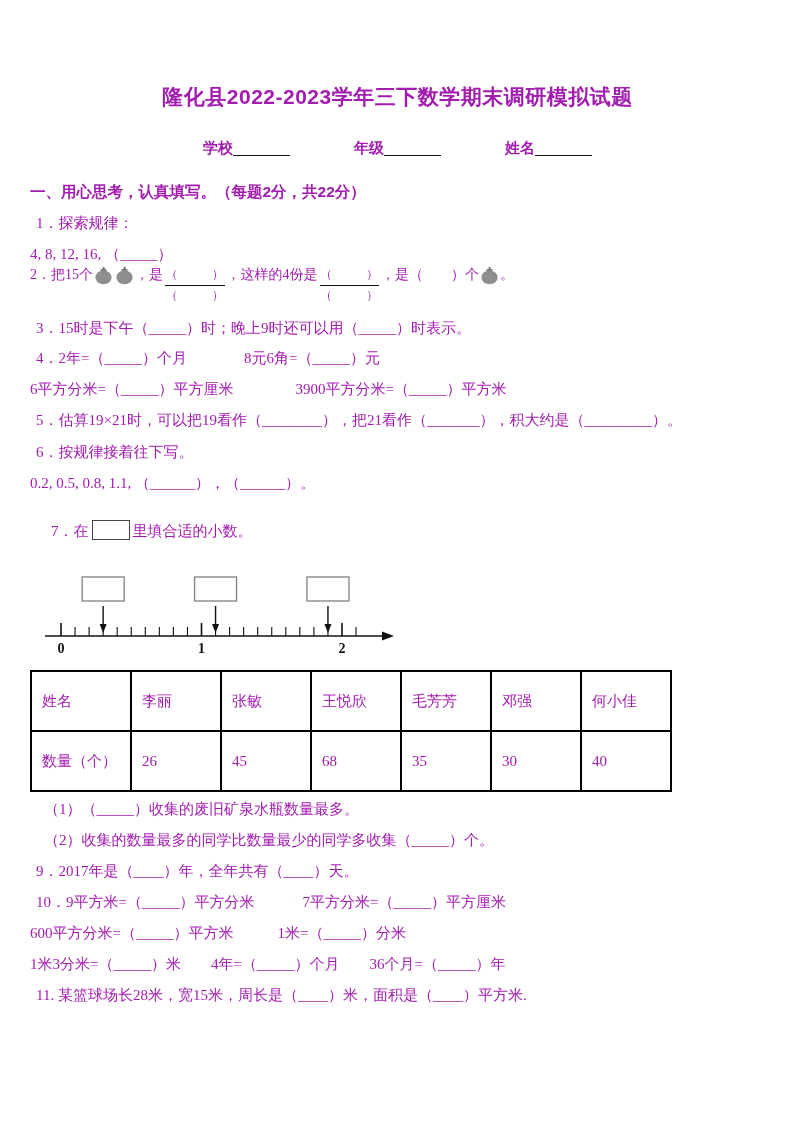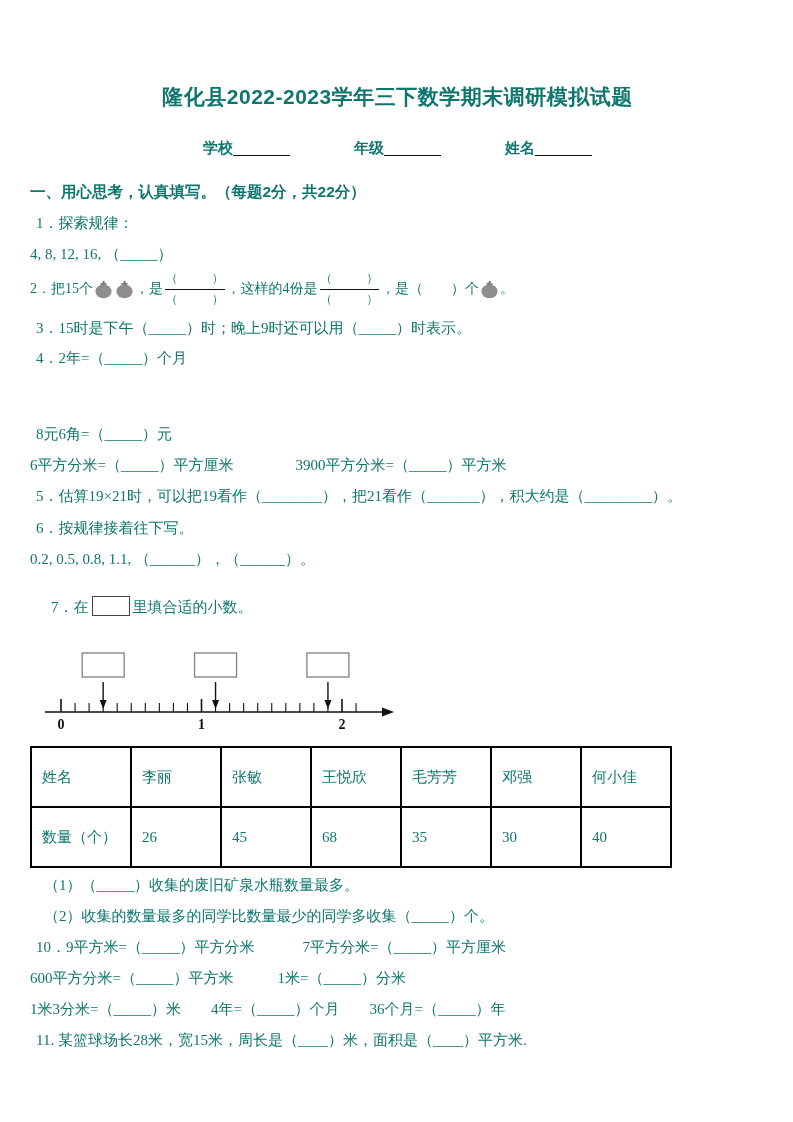--- a/index.html
+++ b/index.html
@@ -1,18 +1,18 @@
 <!DOCTYPE html>
 <html><head>
 <meta charset="utf-8">
 <style>
   html,body{margin:0;padding:0;background:#ffffff;}
   .page{
     width:793px;height:1122px;background:#fff;overflow:hidden;
-    box-sizing:border-box;padding:84px 28px 0 30px;color:#0f766e;
+    box-sizing:border-box;padding:84px 28px 0 30px;color:#a21caf;
     font-family:"Liberation Serif","DejaVu Serif",serif;font-size:15px;
     position:relative;
   }
   .title{
     text-align:center;font-family:"Liberation Sans","DejaVu Sans",sans-serif;
     font-weight:bold;font-size:21px;line-height:26px;letter-spacing:.5px;
   }
   .info-row{
     display:flex;justify-content:center;gap:115px;margin-top:21px;
     font-family:"Liberation Sans","DejaVu Sans",sans-serif;font-weight:bold;font-size:17px;
@@ -24,21 +24,21 @@
   .field{display:flex;align-items:flex-start;}
   .fline{display:inline-block;width:57px;height:16px;border-bottom:1.6px solid #111;}
   .sec-heading{
     margin-top:24px;font-family:"Liberation Sans","DejaVu Sans",sans-serif;
     font-weight:bold;font-size:15.5px;line-height:20px;
   }
   .line{margin-top:12px;min-height:19px;line-height:19px;white-space:pre-wrap;}
   .row{display:flex;}
   .ind1{padding-left:6px;}
   .ind2{padding-left:14px;}
-  .q2-line{display:flex;align-items:center;font-size:14px;height:46px;margin-top:2px;white-space:pre-wrap;}
+  .q2-line{display:flex;font-size:14px;height:46px;margin-top:2px;white-space:pre-wrap;}
   .frac{display:inline-flex;flex-direction:column;align-items:center;font-size:11.5px;line-height:1.55;margin:0 2px;}
   .frac-num{border-bottom:1.2px solid #111;padding:0 1px 1px 1px;}
   .frac-den{padding-top:1px;}
   .tomato{flex:0 0 auto;margin:0 1px;vertical-align:-4px;}
   .small-box{display:inline-block;width:36px;height:18px;border:1.2px solid #444;vertical-align:-4px;margin:0 3px;}
   .figure{margin-top:10px;margin-left:3px;}
   table.qtable{border-collapse:collapse;margin-top:6px;margin-left:0;}
   table.qtable td{
     border:2px solid #000;height:58px;padding:0 0 0 10px;
     font-size:15px;vertical-align:middle;text-align:left;
@@ -85,21 +85,21 @@
         <ellipse cx="10" cy="12" rx="8.5" ry="7.3" fill="#8e8e8e"></ellipse>
       </svg><span>，是</span><span class="frac"><span class="frac-num">（　　　）</span><span class="frac-den">（　　　）</span></span><span>，这样的4份是</span><span class="frac"><span class="frac-num">（　　　）</span><span class="frac-den">（　　　）</span></span><span>，是（　　）个</span><svg class="tomato" width="19" height="19" viewBox="0 0 20 20">
         <rect x="9" y="1" width="2" height="5" fill="#6f6f6f" transform="rotate(10 10 3)"></rect>
         <path d="M6 4 Q10 2 14 4 L10 6.5 Z" fill="#7a7a7a"></path>
         <ellipse cx="10" cy="12" rx="8.5" ry="7.3" fill="#8e8e8e"></ellipse>
       </svg><span>。</span>
   </div>
 
   <div class="line ind1" style="margin-top:7px;">3．15时是下午（_____）时；晚上9时还可以用（_____）时表示。</div>
 
-  <div class="line row ind1" style="margin-top:11px;gap:57px;flex-direction:column;">
+  <div class="line row ind1" style="margin-top:11px;gap:57px;">
     <span>4．2年=（_____）个月</span>
     <span>8元6角=（_____）元</span>
   </div>
   <div class="line row" style="gap:62px;">
     <span>6平方分米=（_____）平方厘米</span>
     <span>3900平方分米=（_____）平方米</span>
   </div>
 
   <div class="line ind1">5．估算19×21时，可以把19看作（________），把21看作（_______），积大约是（_________）。</div>
 
@@ -171,20 +171,21 @@
       <td class="col-std">35</td>
       <td class="col-std">30</td>
       <td class="col-std">40</td>
     </tr>
   </tbody>
     </table>
 
   <div class="line ind2" style="margin-top:8px;">（1）（_____）收集的废旧矿泉水瓶数量最多。</div>
   <div class="line ind2">（2）收集的数量最多的同学比数量最少的同学多收集（_____）个。</div>
 
+  <div class="line ind1">9．2017年是（____）年，全年共有（____）天。</div>
 
   <div class="line row ind1" style="gap:48px;">
     <span>10．9平方米=（_____）平方分米</span>
     <span>7平方分米=（_____）平方厘米</span>
   </div>
   <div class="line row" style="gap:44px;">
     <span>600平方分米=（_____）平方米</span>
     <span>1米=（_____）分米</span>
   </div>
   <div class="line row" style="gap:30px;">

